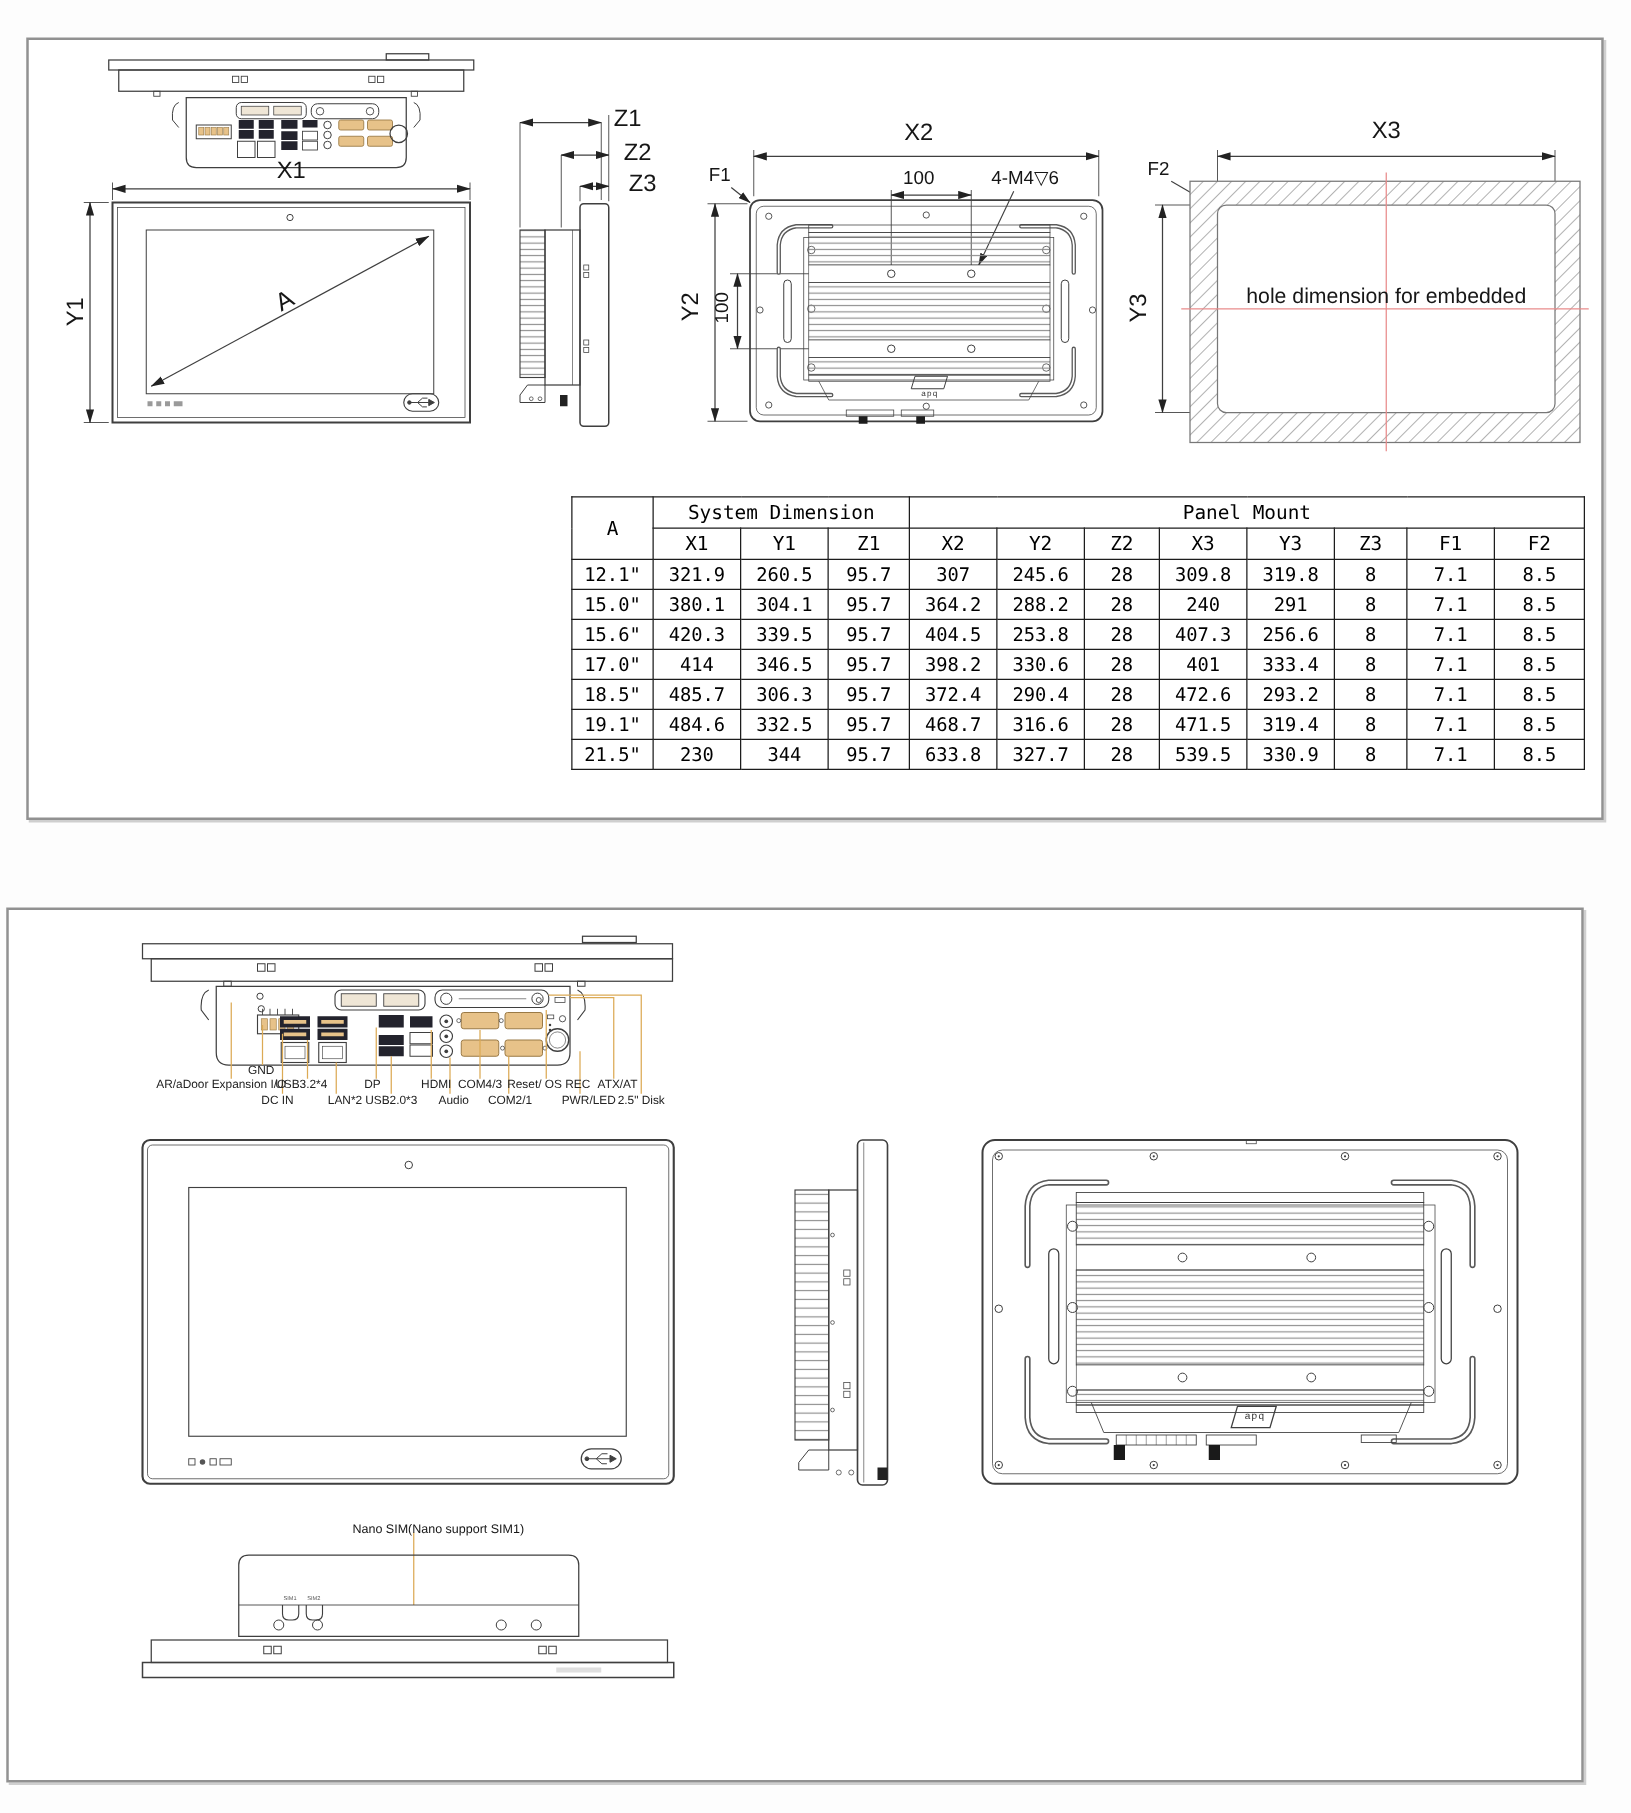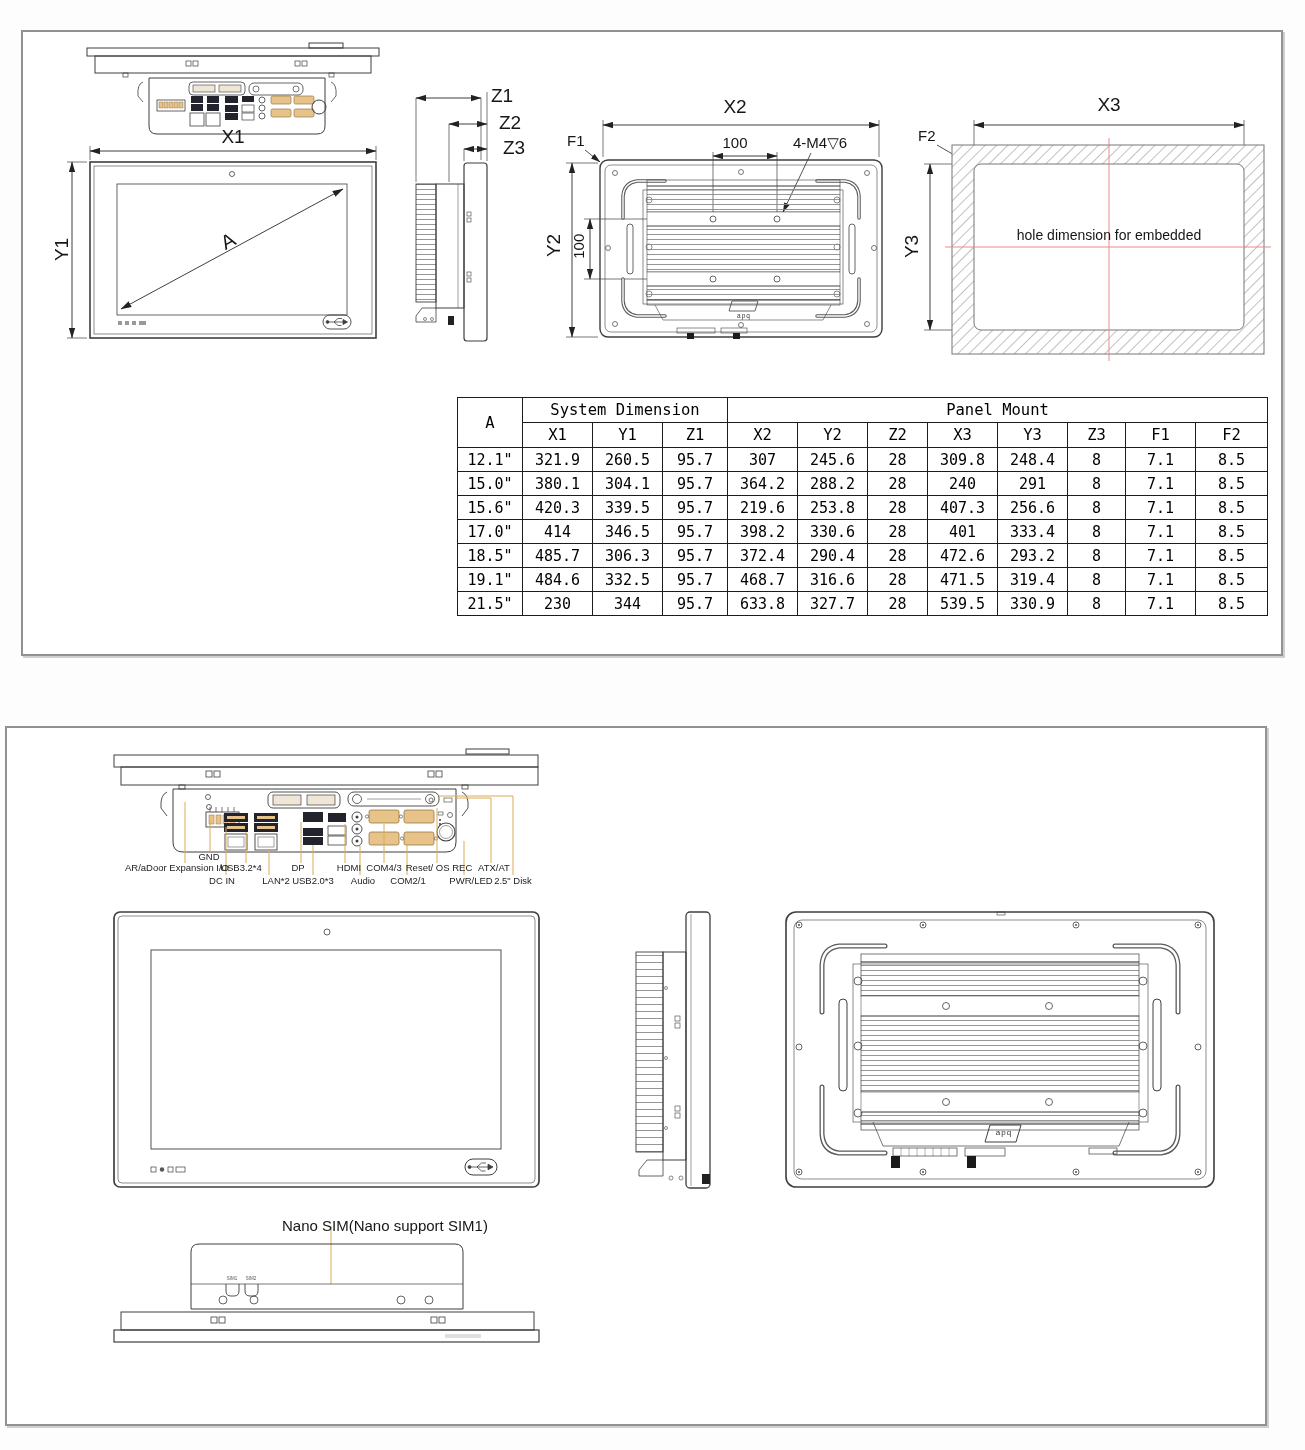--- a/index.html
+++ b/index.html
@@ -9,21 +9,21 @@
   #sheet2{left:5px;top:726px;width:1258px;height:696px}
   .sheet svg{position:absolute;left:0;top:0}
   .lbl{position:absolute;white-space:nowrap;color:#161616;line-height:1.1}
   .dim{font-size:19px}
   .dim-s{font-size:15px}
   .ctr{text-align:center}
   .w40{width:40px}.w50{width:50px}
   .rot{transform:rotate(-90deg);transform-origin:center}
   .rotA{transform:rotate(-29deg);transform-origin:center;font-size:20px}
   .io-lbl{font-size:9.5px;transform:translateX(-50%);color:#222}
-  .note{font-size:14px}
+  .note{font-size:17px}
   .tinysim{font-size:4.5px;color:#555;transform:translateX(-50%)}
   .logo-txt{font-size:8px;letter-spacing:1px;color:#333;text-align:center}
   table.dims{position:absolute;left:434px;top:365px;border-collapse:collapse;table-layout:fixed;background:#fff;font-family:"DejaVu Sans Mono",monospace;font-size:15px;color:#000}
   .dims th,.dims td{border:1px solid #1c1c1c;text-align:center;vertical-align:middle;padding:0;font-weight:normal;height:23px;white-space:nowrap;overflow:hidden}
   .dims thead th{height:24px;font-size:15.5px}
 </style>
 </head>
 <body>
 
 <div class="sheet" id="sheet1">
@@ -288,21 +288,21 @@
     <tbody>
         <tr>
           <td>12.1"</td>
           <td>321.9</td>
           <td>260.5</td>
           <td>95.7</td>
           <td>307</td>
           <td>245.6</td>
           <td>28</td>
           <td>309.8</td>
-          <td>248.4</td>
+          <td>319.8</td>
           <td>8</td>
           <td>7.1</td>
           <td>8.5</td>
         </tr>
         <tr>
           <td>15.0"</td>
           <td>380.1</td>
           <td>304.1</td>
           <td>95.7</td>
           <td>364.2</td>
@@ -312,21 +312,21 @@
           <td>291</td>
           <td>8</td>
           <td>7.1</td>
           <td>8.5</td>
         </tr>
         <tr>
           <td>15.6"</td>
           <td>420.3</td>
           <td>339.5</td>
           <td>95.7</td>
-          <td>219.6</td>
+          <td>404.5</td>
           <td>253.8</td>
           <td>28</td>
           <td>407.3</td>
           <td>256.6</td>
           <td>8</td>
           <td>7.1</td>
           <td>8.5</td>
         </tr>
         <tr>
           <td>17.0"</td>
@@ -645,17 +645,17 @@
   <div class="lbl io-lbl" style="left:377px;top:135px">COM4/3</div>
   <div class="lbl io-lbl" style="left:432px;top:135px">Reset/ OS REC</div>
   <div class="lbl io-lbl" style="left:487px;top:135px">ATX/AT</div>
   <div class="lbl io-lbl" style="left:215px;top:148px">DC IN</div>
   <div class="lbl io-lbl" style="left:269px;top:148px">LAN*2</div>
   <div class="lbl io-lbl" style="left:306px;top:148px">USB2.0*3</div>
   <div class="lbl io-lbl" style="left:356px;top:148px">Audio</div>
   <div class="lbl io-lbl" style="left:401px;top:148px">COM2/1</div>
   <div class="lbl io-lbl" style="left:464px;top:148px">PWR/LED</div>
   <div class="lbl io-lbl" style="left:506px;top:148px">2.5" Disk</div>
-  <div class="lbl" style="left:275px;top:490px;font-size:15px">Nano SIM(Nano support SIM1)</div>
+  <div class="lbl" style="left:275px;top:490px;font-size:10px">Nano SIM(Nano support SIM1)</div>
   <div class="lbl tinysim" style="left:225px;top:549px">SIM1</div>
   <div class="lbl tinysim" style="left:244px;top:549px">SIM2</div>
   <div class="lbl logo-txt" style="left:981px;top:401px;width:32px">apq</div>
 </div>
 
 </body></html>

